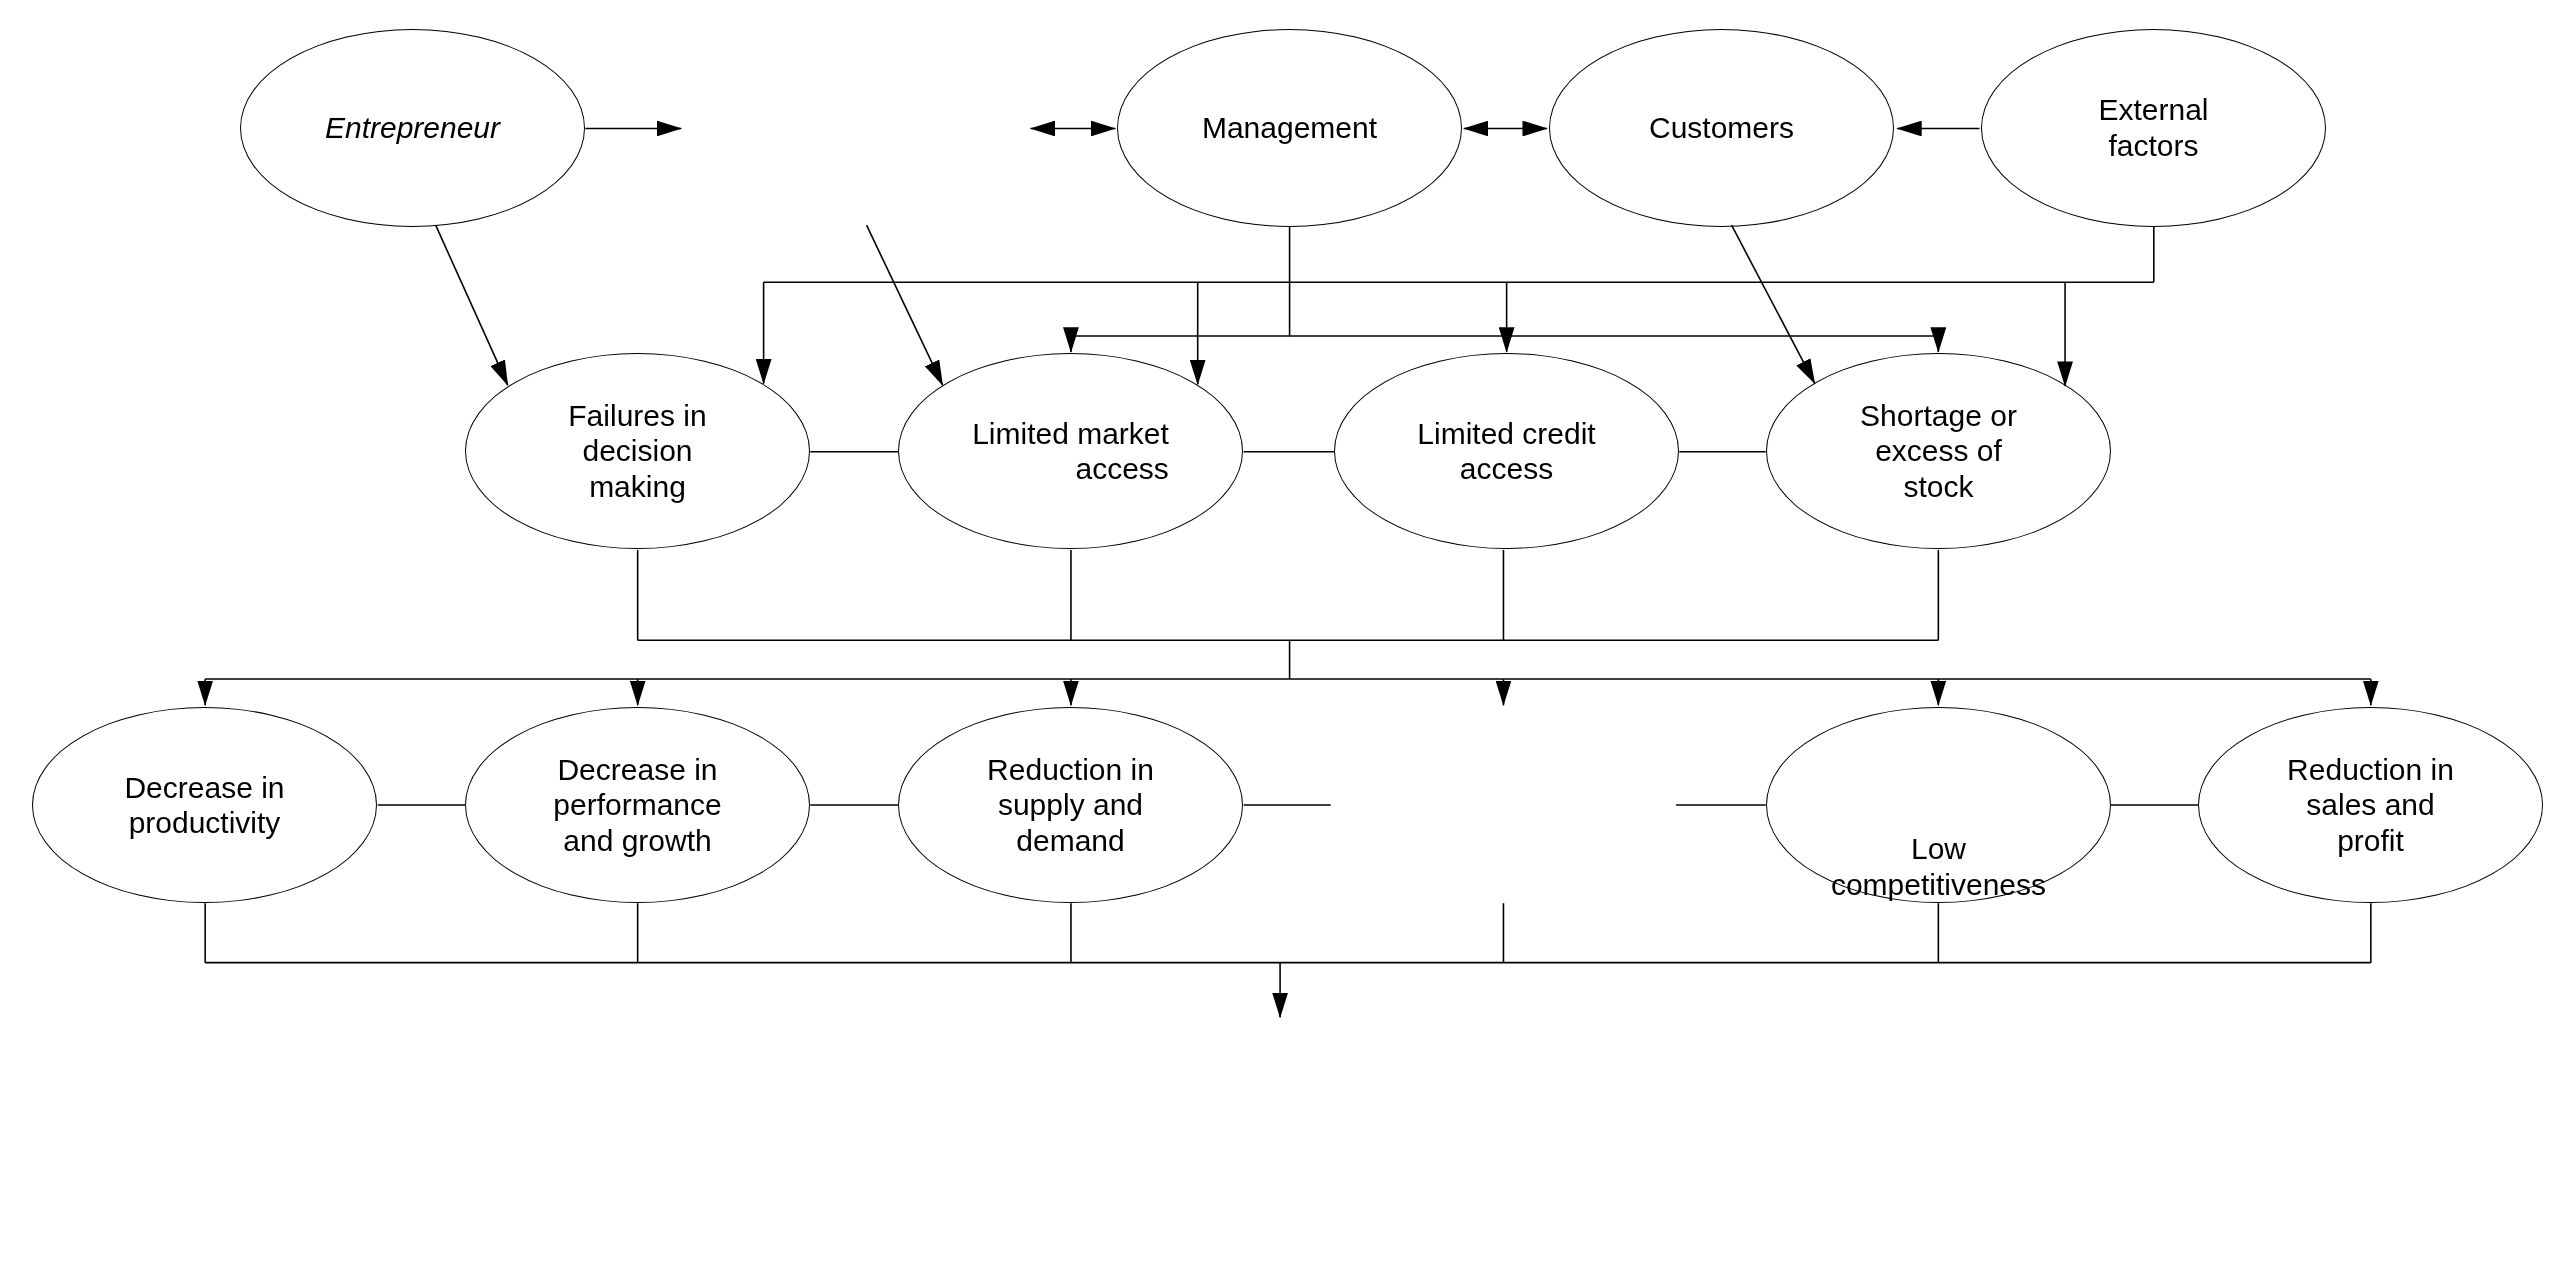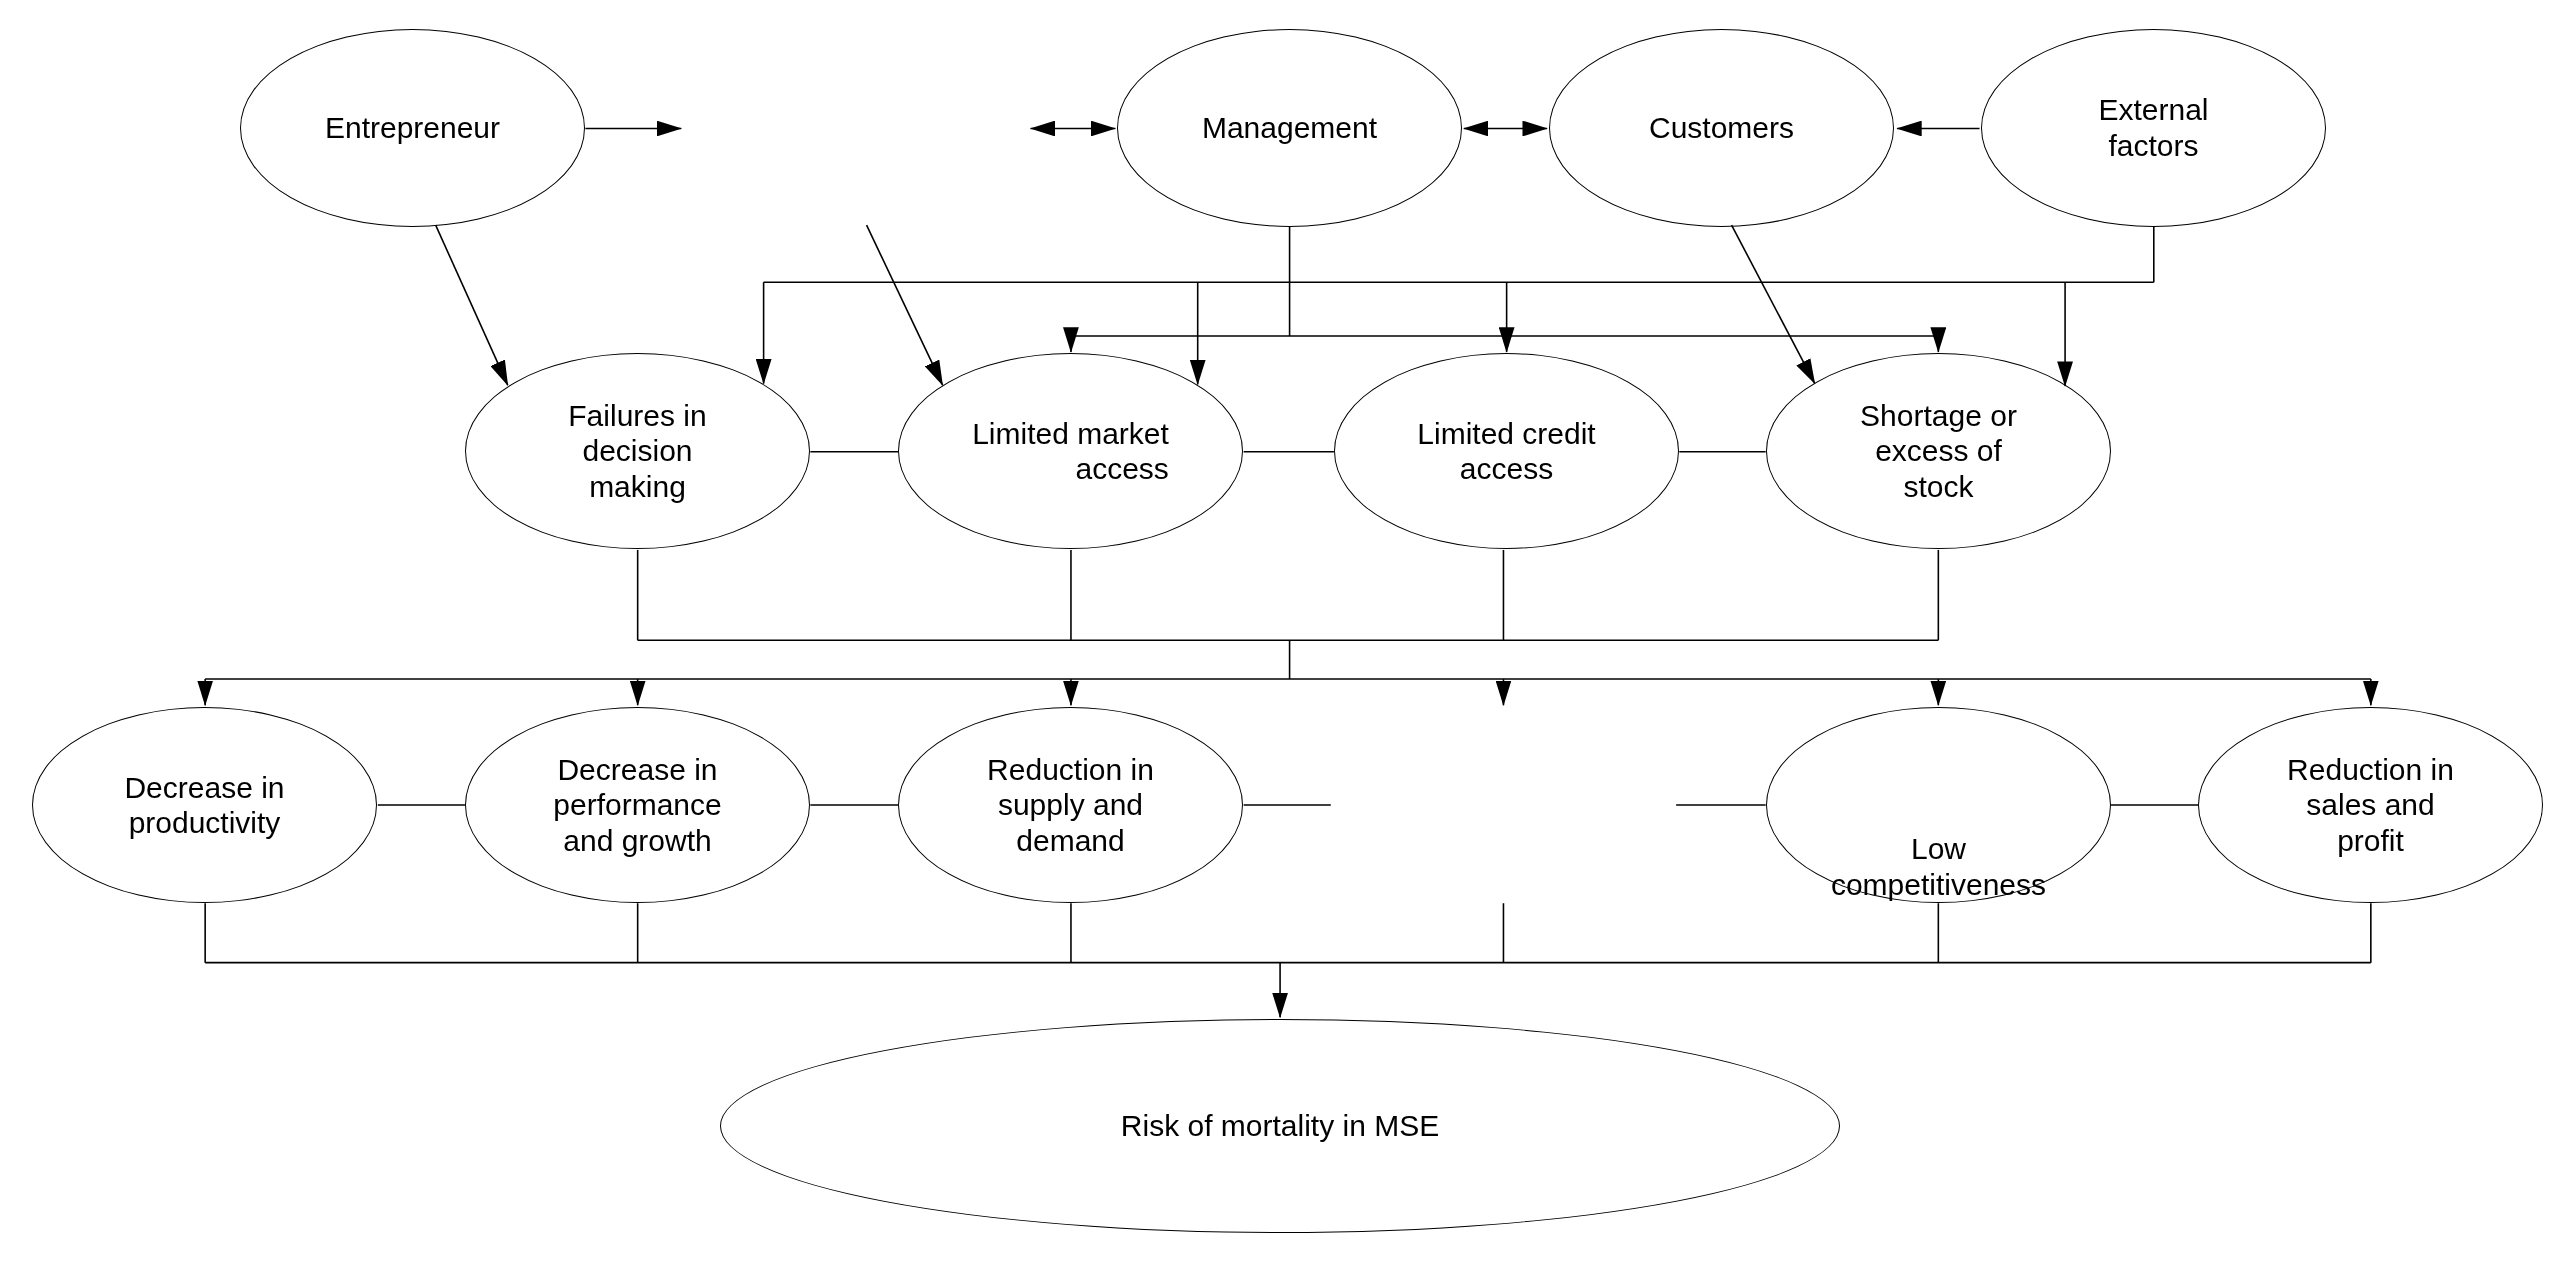--- a/index.html
+++ b/index.html
@@ -44,21 +44,21 @@
     width: 2576px;
     height: 1267px;
     pointer-events: none;
   }
 </style>
 </head>
 <body>
 
 <div class="canvas">
   <div class="node-layer">
-      <div class="node" style="left: 240px; top: 28.5px; width: 345px; height: 198px;">
+      <div class="node" style="left: 240px; top: 28.5px; width: 345px; height: 198px; font-style: italic;">
         <span class="lbl">Entrepreneur</span>
       </div>
       <div class="node" style="left: 1117px; top: 28.5px; width: 345px; height: 198px;">
         <span class="lbl">Management</span>
       </div>
       <div class="node" style="left: 1549px; top: 28.5px; width: 345px; height: 198px;">
         <span class="lbl">Customers</span>
       </div>
       <div class="node" style="left: 1981px; top: 28.5px; width: 345px; height: 198px;">
         <span class="lbl">External
@@ -97,23 +97,20 @@
 demand</span>
       </div>
       <div class="node" style="left: 1766px; top: 707px; width: 345px; height: 196px; align-items: flex-end;">
         <span class="lbl">Low
 competitiveness</span>
       </div>
       <div class="node" style="left: 2198px; top: 707px; width: 345px; height: 196px;">
         <span class="lbl">Reduction in
 sales and
 profit</span>
-      </div>
-      <div class="node" style="left: 720px; top: 1019px; width: 1120px; height: 214px;">
-        <span class="lbl">Risk of mortality in MSE</span>
       </div>
     </div>
   <svg class="connector-layer" viewBox="0 0 3252 1599" width="2576" height="1267" xmlns="http://www.w3.org/2000/svg">
     <defs>
       <marker id="arrow-end" viewBox="0 0 32 20" refX="31" refY="10" markerWidth="32" markerHeight="20" markerUnits="userSpaceOnUse" orient="auto">
         <path d="M0,0 L32,10 L0,20 Z" fill="#000000"></path>
       </marker>
       <marker id="arrow-start" viewBox="0 0 32 20" refX="31" refY="10" markerWidth="32" markerHeight="20" markerUnits="userSpaceOnUse" orient="auto-start-reverse">
         <path d="M0,0 L32,10 L0,20 Z" fill="#000000"></path>
       </marker>

